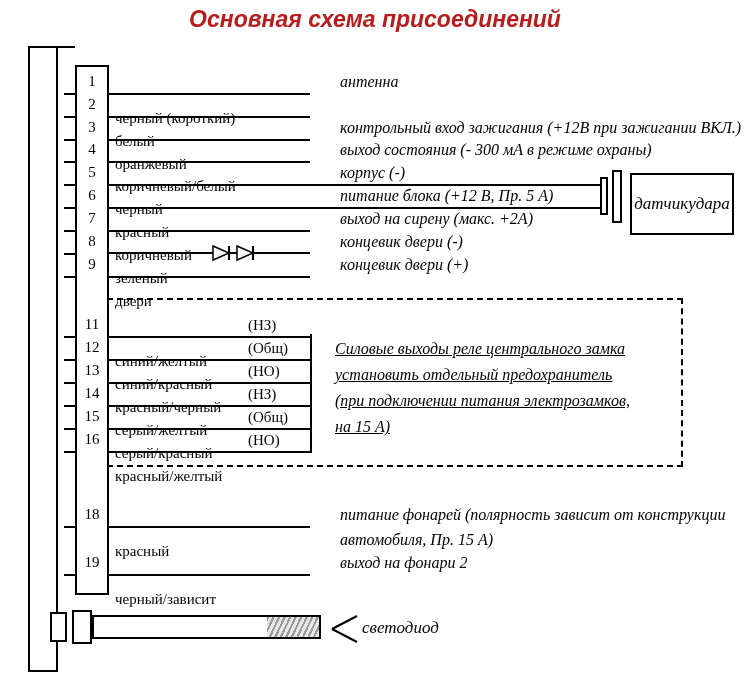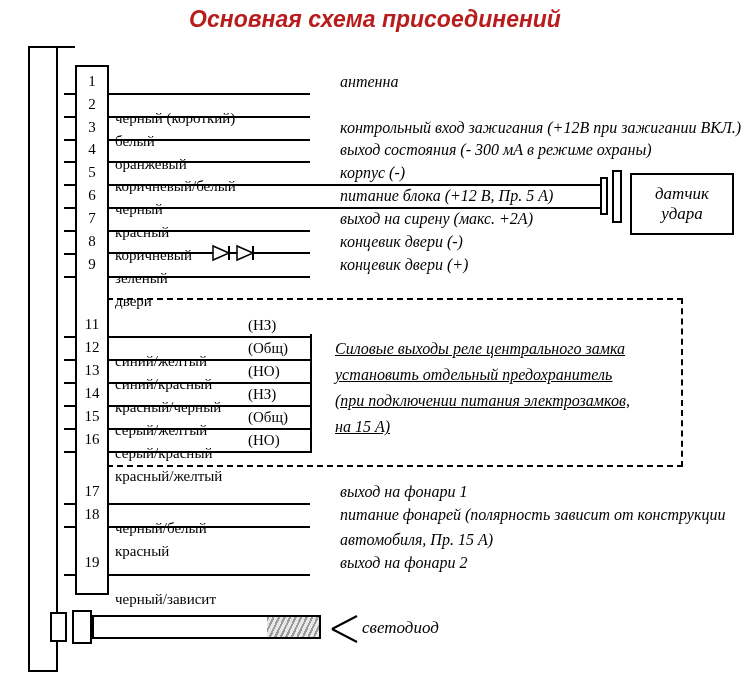--- a/index.html
+++ b/index.html
@@ -31,21 +31,21 @@
   .dashed-box { position:absolute; left:107px; top:298px; width:576px; height:169px; border:2px dashed #000; }
   .bracket    { position:absolute; left:310px; top:334px; width:2px; height:119px; background:#000; }
   .note       { position:absolute; left:335px; top:336px; font:italic 16px "Liberation Serif", serif;
                 line-height:26px; white-space:nowrap;text-decoration:underline; }
   .note .u    { text-decoration:underline; }
 
   
   .sbar1 { position:absolute; left:600px; top:177px; width:8px;  height:38px; border:2px solid #000; background:#fff; }
   .sbar2 { position:absolute; left:612px; top:170px; width:10px; height:53px; border:2px solid #000; background:#fff; }
   .sensor-box { position:absolute; left:630px; top:173px; width:104px; height:62px; border:2px solid #000;
-                display:flex; flex-direction:column; align-items:center; justify-content:center;
+                display:flex; align-items:center; justify-content:center;
                 font:italic 17px "Liberation Serif", serif; }
 
   
   .led-a   { position:absolute; left:50px; top:612px; width:17px; height:30px; border:2px solid #000; background:#fff; }
   .led-b   { position:absolute; left:72px; top:610px; width:20px; height:34px; border:2px solid #000; background:#fff; }
   .led-bar { position:absolute; left:92px; top:615px; width:229px; height:24px; border:2px solid #000; background:#fff; }
   .led-tip { position:absolute; right:0; top:0; width:52px; height:100%;
              background:repeating-linear-gradient(115deg,#9a9a9a 0 2px,#e8e8e8 2px 5px); }
   .rays    { position:absolute; left:326px; top:612px; }
   .led-label { position:absolute; left:362px; top:618px; font:italic 17px "Liberation Serif", serif; }
@@ -180,27 +180,20 @@
     <span class="tag">(НО)</span>
   </div>
 
   <div class="note">
     <div>Силовые выходы реле центрального замка</div>
     <div class="u">установить отдельный предохранитель</div>
     <div class="u">(при подключении питания электрозамков,</div>
     <div class="u">на 15 А)</div>
   </div>
 
-  <div class="row" style="top:481px">
-    <span class="num">17</span>
-    <span class="tick"></span>
-    <span class="wire"></span>
-    <span class="clabel">черный/белый</span>
-    <span class="desc">выход на фонари 1</span>
-  </div>
   <div class="row" style="top:504px">
     <span class="num">18</span>
     <span class="tick"></span>
     <span class="wire"></span>
     <span class="clabel">красный</span>
     <span class="desc">питание фонарей (полярность зависит от конструкции</span>
     <span class="desc2">автомобиля, Пр. 15 А)</span>
   </div>
   <div class="row" style="top:552px">
     <span class="num">19</span>

